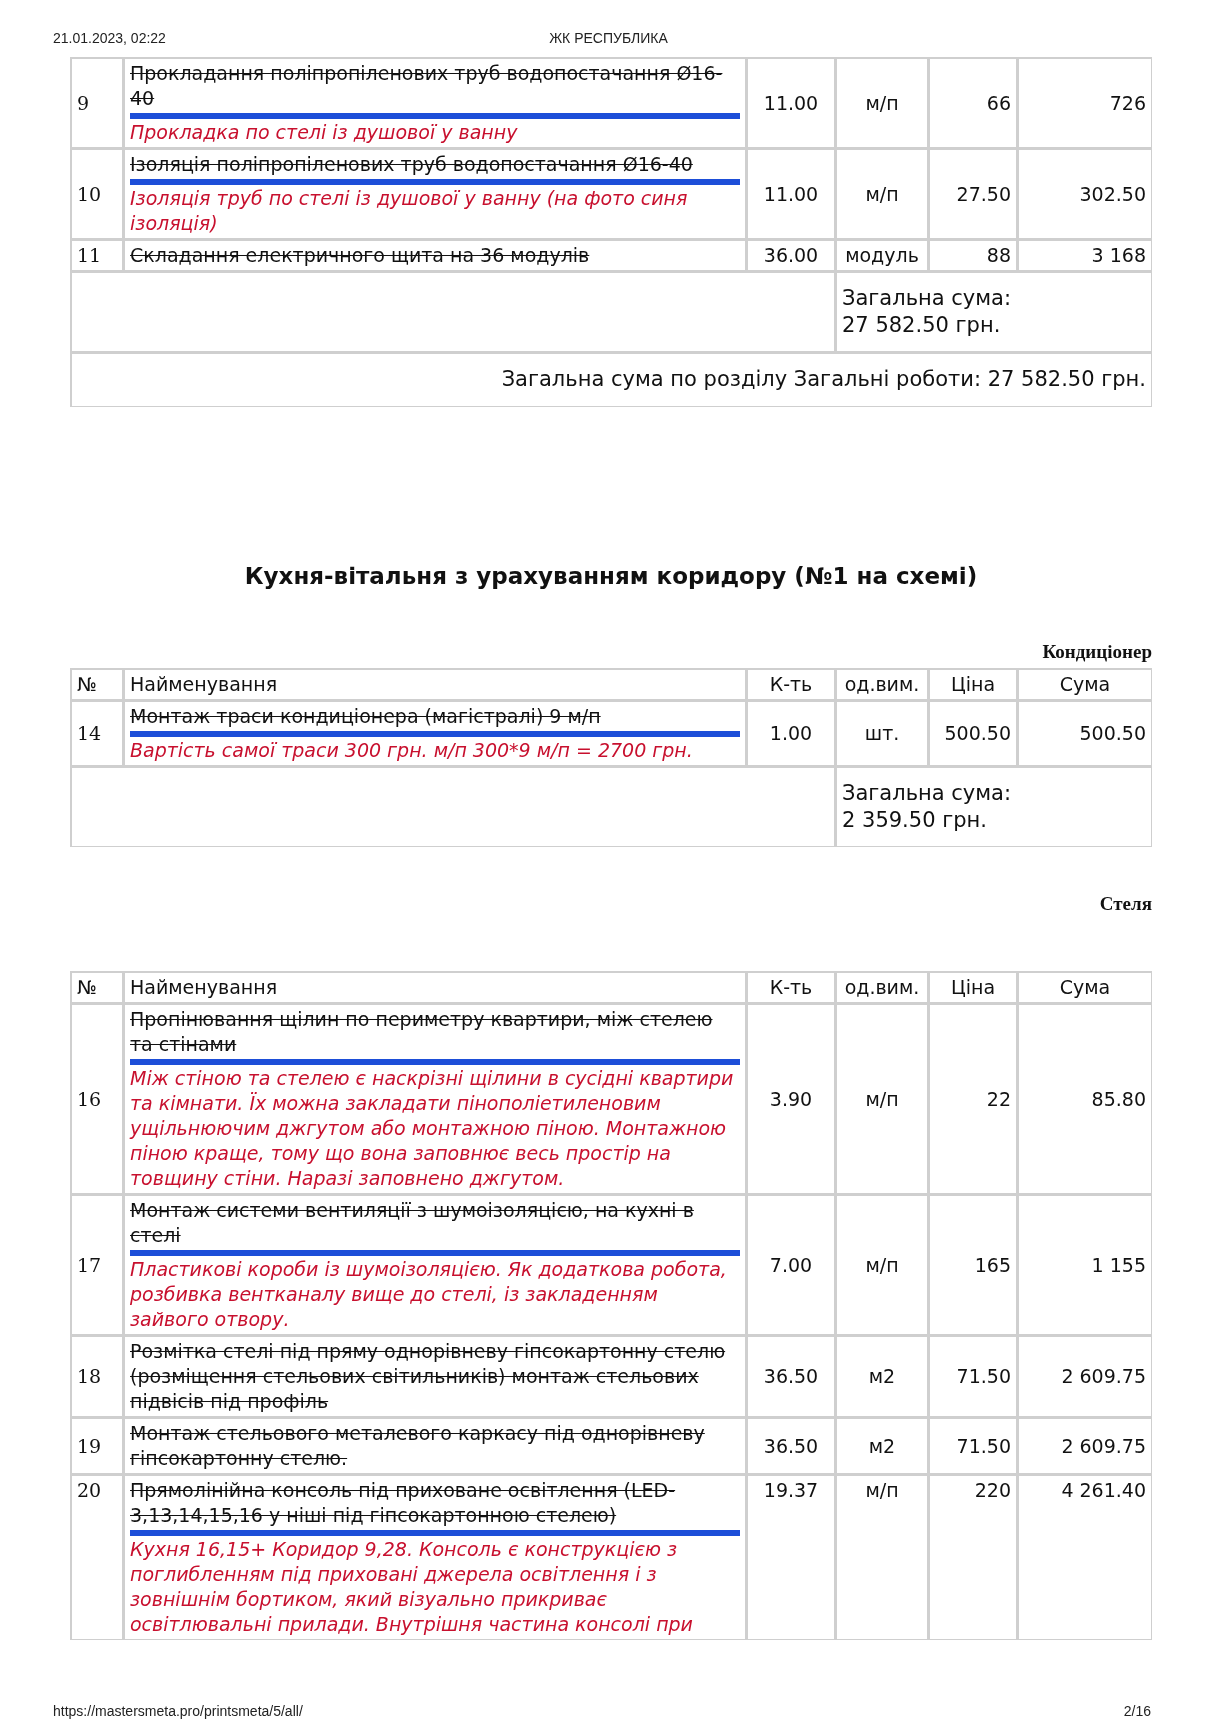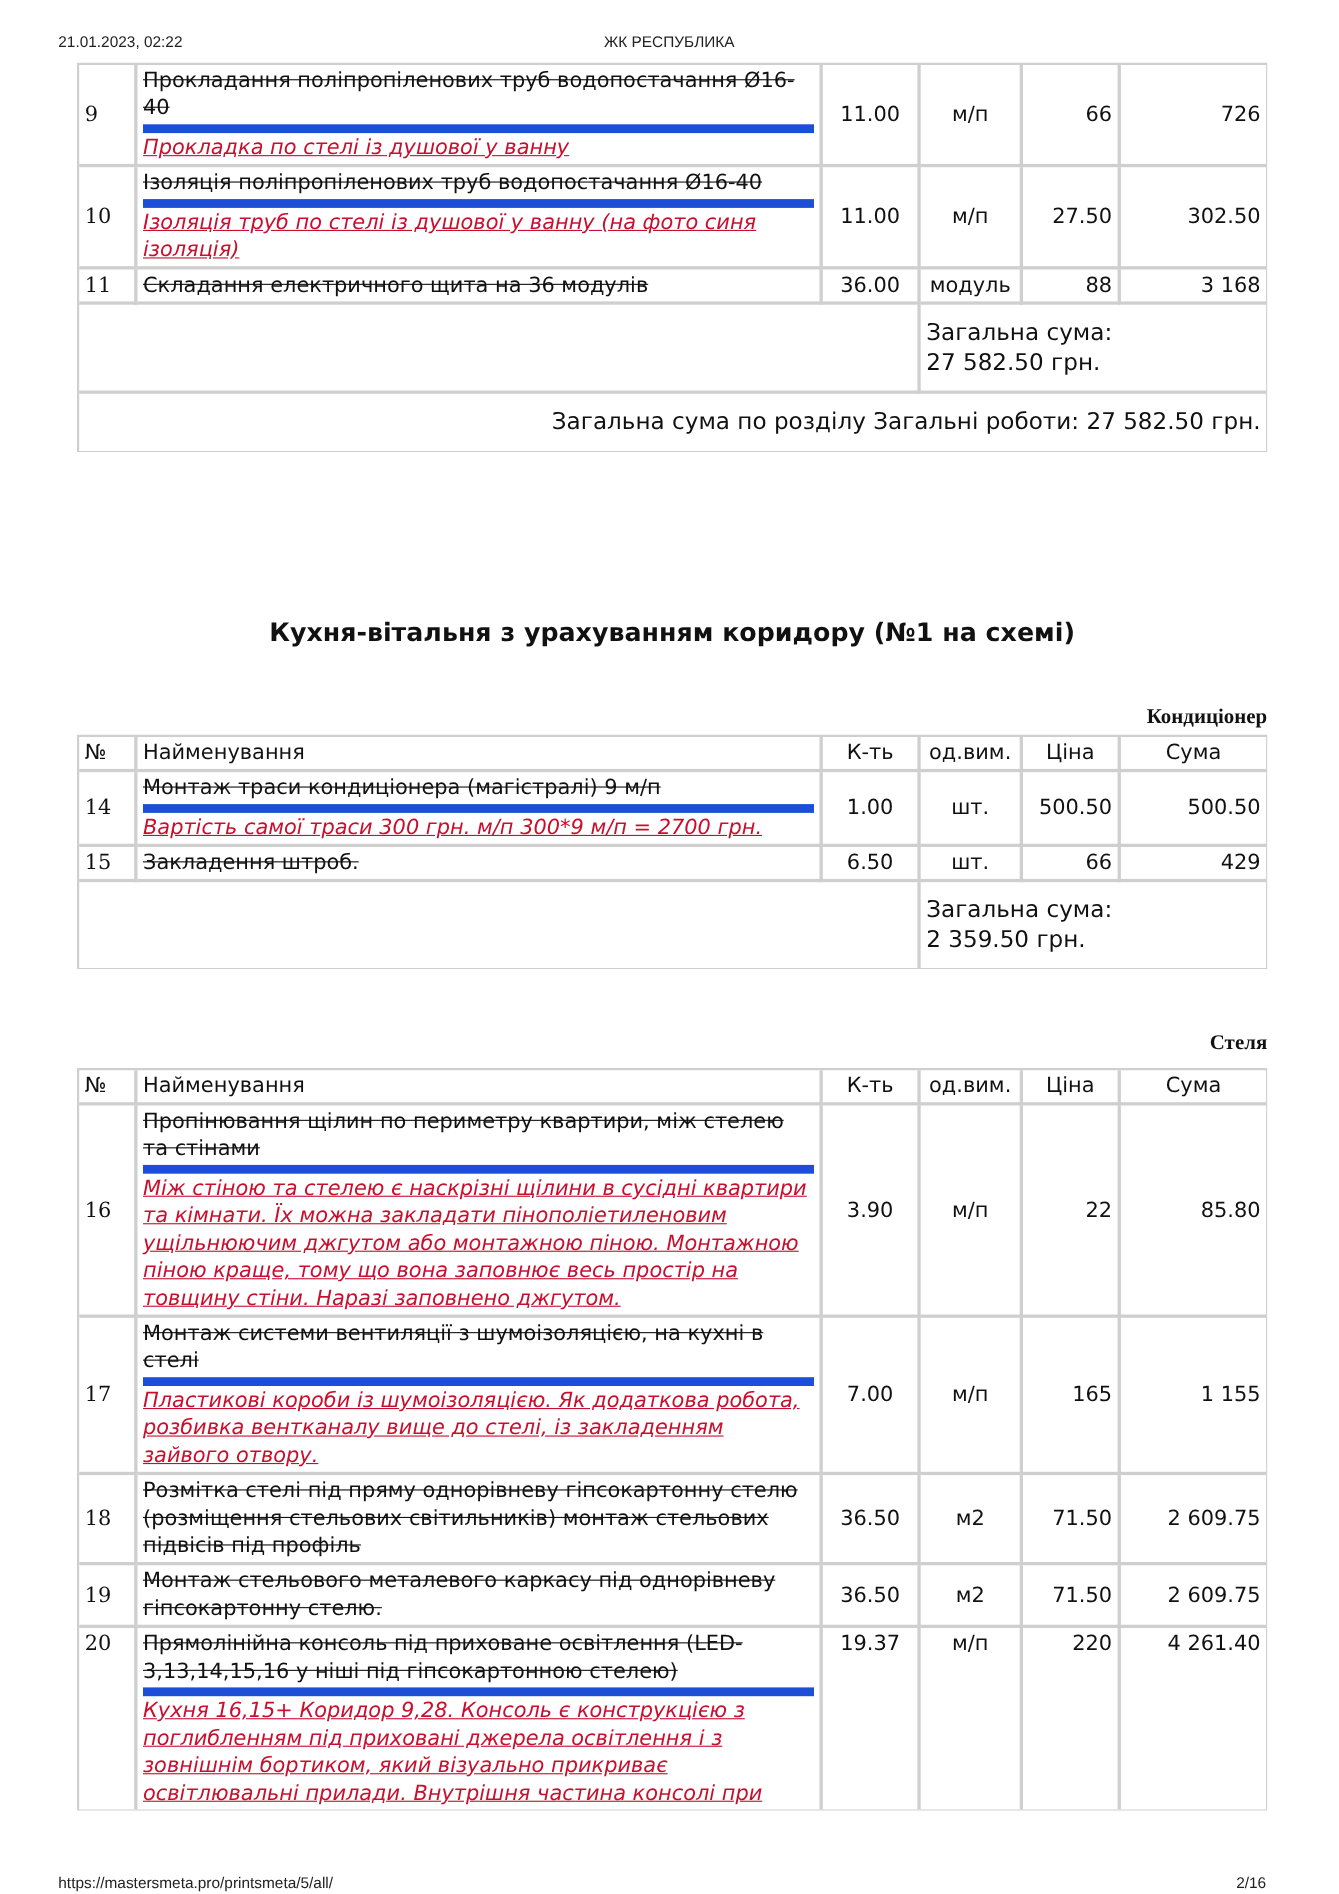--- a/index.html
+++ b/index.html
@@ -30,21 +30,21 @@
   .c-num { width: 40px; text-align: left; font-family: "DejaVu Serif", serif; }
   .c-name { text-align: left; }
   .c-qty { width: 76px; text-align: center; }
   .c-unit { width: 80px; text-align: center; }
   .c-price { width: 76px; text-align: right; }
   .c-sum { width: 122px; text-align: right; }
   th.c-num { font-family: "DejaVu Sans", sans-serif; }
   th.c-sum { text-align: center; }
 
   .strike { text-decoration: line-through; color: #111; }
-  .note { color: #c8102e; font-style: italic; border-top: 8px solid #1d4ed8; margin-top: 2px; padding-top: 1px; text-decoration: underline; }
+  .note { color: #c8102e; font-style: italic; border-top: 6px solid #1d4ed8; margin-top: 2px; padding-top: 1px; }
   .total-empty { }
   .total-cell { text-align: left; font-weight: bold; padding: 12px 5px 12px 5px !important; line-height: 27px !important; font-size: 21px !important; margin-top: 35px; }
   .section-total { text-align: right; font-weight: bold; font-size: 21px !important; padding: 13px 5px 14px 5px !important; }
 
   .section-title { text-align: center; font-weight: bold; font-size: 23px; margin: 0; position: absolute; left: 0; width: 1082px; }
   .sub-title { text-align: right; font-weight: bold; font-size: 19px; position: absolute; left: 0; width: 1082px; font-family: Liberation Serif, serif; }
   .abs { position: absolute; left: 0; }
 </style>
 </head>
 <body>
@@ -121,40 +121,30 @@
       <td class="c-name">
         <div class="strike">Монтаж траси кондиціонера (магістралі) 9 м/п</div>
         <div class="note">Вартість самої траси 300 грн. м/п 300*9 м/п = 2700 грн.</div>
       </td>
       <td class="c-qty">1.00</td>
       <td class="c-unit">шт.</td>
       <td class="c-price">500.50</td>
       <td class="c-sum">500.50</td>
     </tr>
     <tr>
-      <td class="c-num">15</td>
-      <td class="c-name">
-        <div class="strike">Закладення штроб.</div>
-      </td>
-      <td class="c-qty">6.50</td>
-      <td class="c-unit">шт.</td>
-      <td class="c-price">66</td>
-      <td class="c-sum">429</td>
-    </tr>
-    <tr>
       <td class="total-empty" colspan="3"></td>
       <td class="total-cell" colspan="3">
         <div>Загальна сума:</div>
         <div>2 359.50 грн.</div>
       </td>
     </tr>
   </tbody>
     </table>
 
-  <div class="sub-title" style="top:881px;">Стеля</div>
+  <div class="sub-title" style="top:836px;">Стеля</div>
   <table class="est abs" style="top:914px;">
     <tbody>
         <tr>
       <th class="c-num">№</th>
       <th class="c-name">Найменування</th>
       <th class="c-qty">К-ть</th>
       <th class="c-unit">од.вим.</th>
       <th class="c-price" style="text-align:center;">Ціна</th>
       <th class="c-sum">Сума</th>
     </tr>

